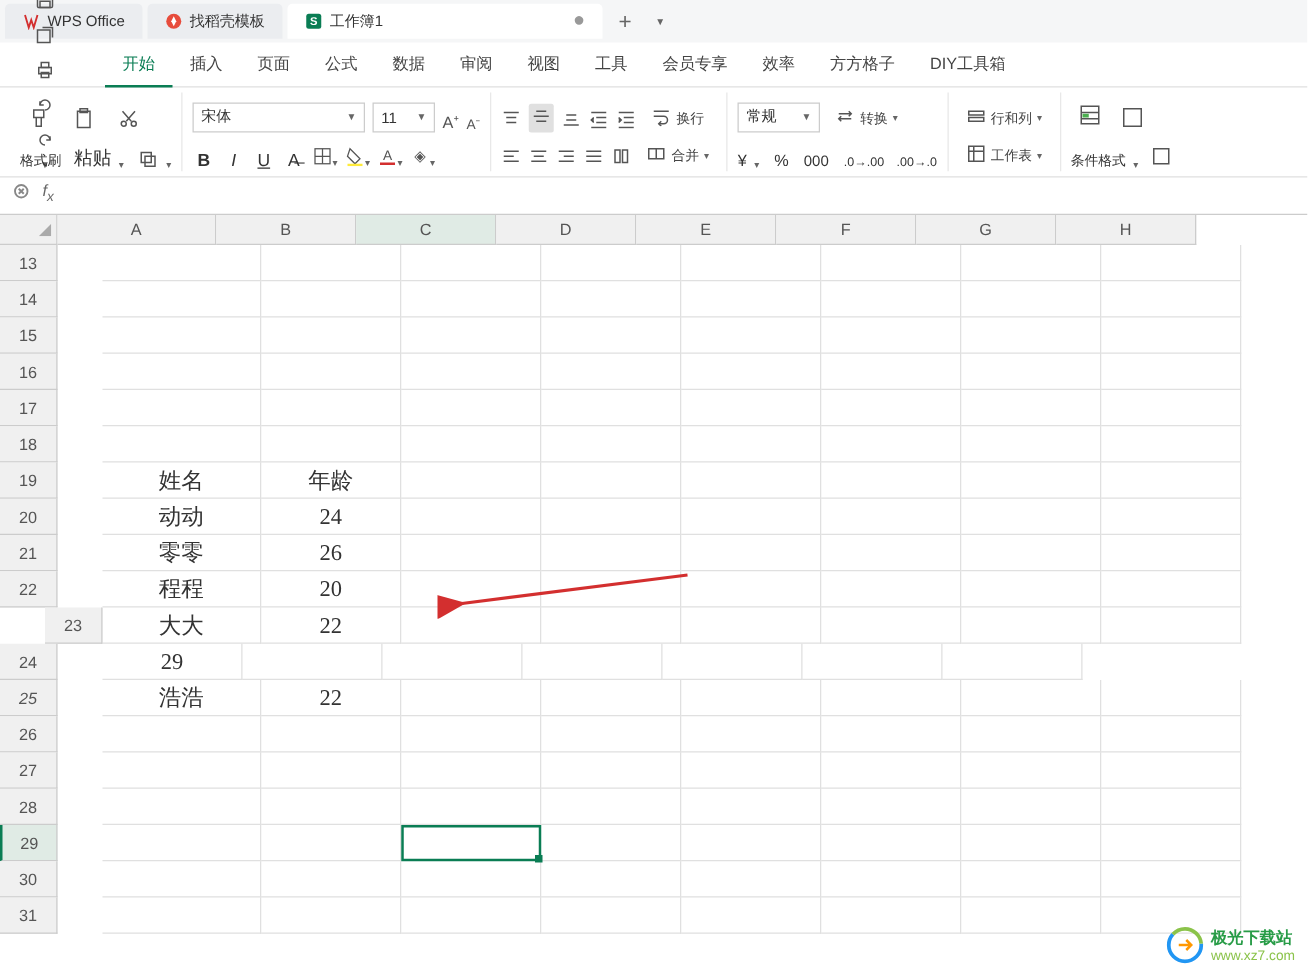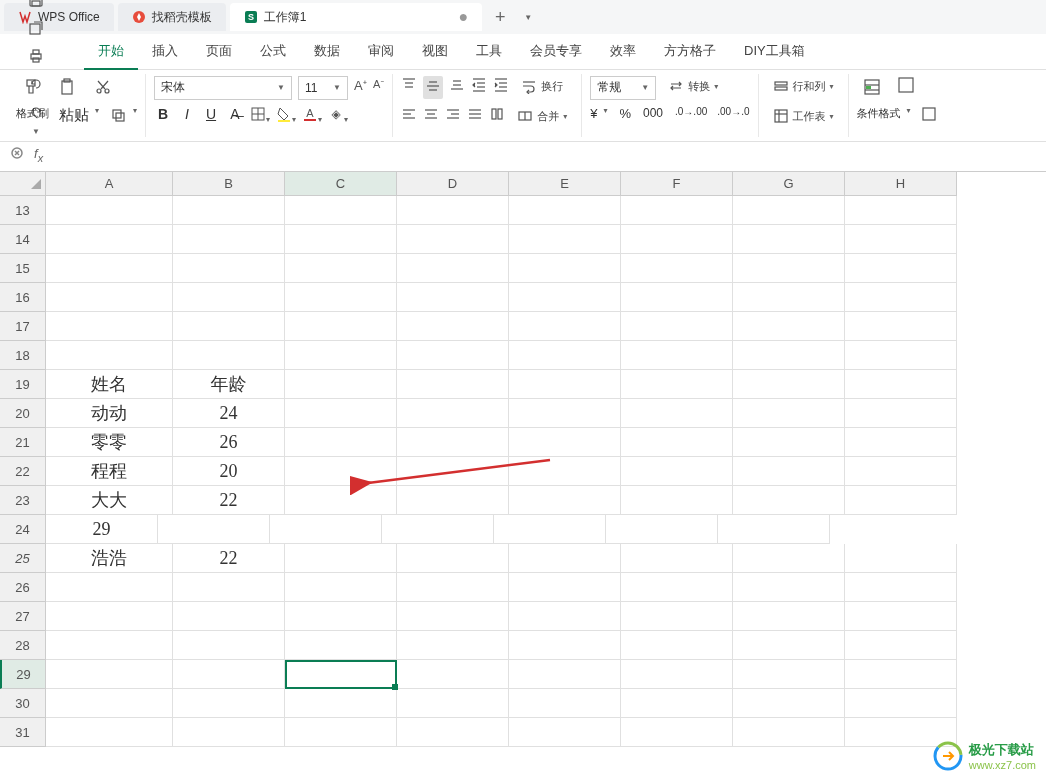--- a/index.html
+++ b/index.html
@@ -19,21 +19,21 @@
     .menu-icon { width: 26px; height: 26px; display: flex; align-items: center; justify-content: center; color: #555; border-radius: 3px; }
     .file-menu { display: flex; align-items: center; gap: 4px; padding: 0 8px; }
     .hamburger { display: flex; flex-direction: column; gap: 2px; }
     .hamburger span { width: 12px; height: 1.5px; background: #555; }
     .menu-tabs { display: flex; margin-left: 20px; }
     .menu-tab { padding: 8px 14px; font-size: 13px; color: #444; }
     .menu-tab.active { color: #0a7d54; font-weight: 500; border-bottom: 2px solid #0a7d54; }
     
     .toolbar { height: 72px; display: flex; align-items: center; padding: 4px 8px; border-bottom: 1px solid #e0e0e0; }
     .tool-group { display: flex; flex-direction: column; justify-content: center; height: 100%; padding: 0 8px; border-right: 1px solid #e8e8e8; }
-    .tool-row { display: flex; align-items: flex-start; gap: 6px; height: 30px; }
+    .tool-row { display: flex; align-items: flex-end; gap: 6px; height: 30px; }
     .tool-btn { display: flex; flex-direction: column; align-items: center; gap: 2px; padding: 2px 6px; font-size: 11px; color: #444; }
     .tool-btn-h { display: flex; align-items: center; gap: 4px; padding: 2px 6px; font-size: 11px; color: #444; }
     .icon-box { width: 18px; height: 18px; display: flex; align-items: center; justify-content: center; }
     .chev { font-size: 8px; color: #666; }
     .select { border: 1px solid #ccc; height: 24px; padding: 0 6px; display: flex; align-items: center; justify-content: space-between; background: #fff; font-size: 12px; }
     .font-select { width: 138px; }
     .size-select { width: 50px; }
     
     .formula-bar { height: 30px; display: flex; align-items: center; border-bottom: 1px solid #ccc; padding-bottom: 8px; padding-top: 4px;}
     .namebox { width: 155px; height: 24px; border: 1px solid #ccc; display: flex; align-items: center; justify-content: space-between; padding: 0 8px; margin: 0 8px; border-radius: 3px; font-size: 12px; }
@@ -426,21 +426,21 @@
       <div class="row-h" style="height: 29px;">13</div>
       <div class="row-h" style="height: 29px;">14</div>
       <div class="row-h" style="height: 29px;">15</div>
       <div class="row-h" style="height: 29px;">16</div>
       <div class="row-h" style="height: 29px;">17</div>
       <div class="row-h" style="height: 29px;">18</div>
       <div class="row-h" style="height: 29px;">19</div>
       <div class="row-h" style="height: 29px;">20</div>
       <div class="row-h" style="height: 29px;">21</div>
       <div class="row-h" style="height: 29px;">22</div>
-      <div class="row-h" style="height: 29px;">23</div>
+      <div class="row-h" style="height: 29px; margin-left: 36px;">23</div>
       <div class="row-h" style="height: 29px;">24</div>
       <div class="row-h" style="height: 29px; font-style: italic;">25</div>
       <div class="row-h" style="height: 29px;">26</div>
       <div class="row-h" style="height: 29px;">27</div>
       <div class="row-h" style="height: 29px;">28</div>
       <div class="row-h sel" style="height: 29px;">29</div>
       <div class="row-h" style="height: 29px;">30</div>
       <div class="row-h" style="height: 29px;">31</div>
     </div>
   <div class="grid-area" id="grid-area">

